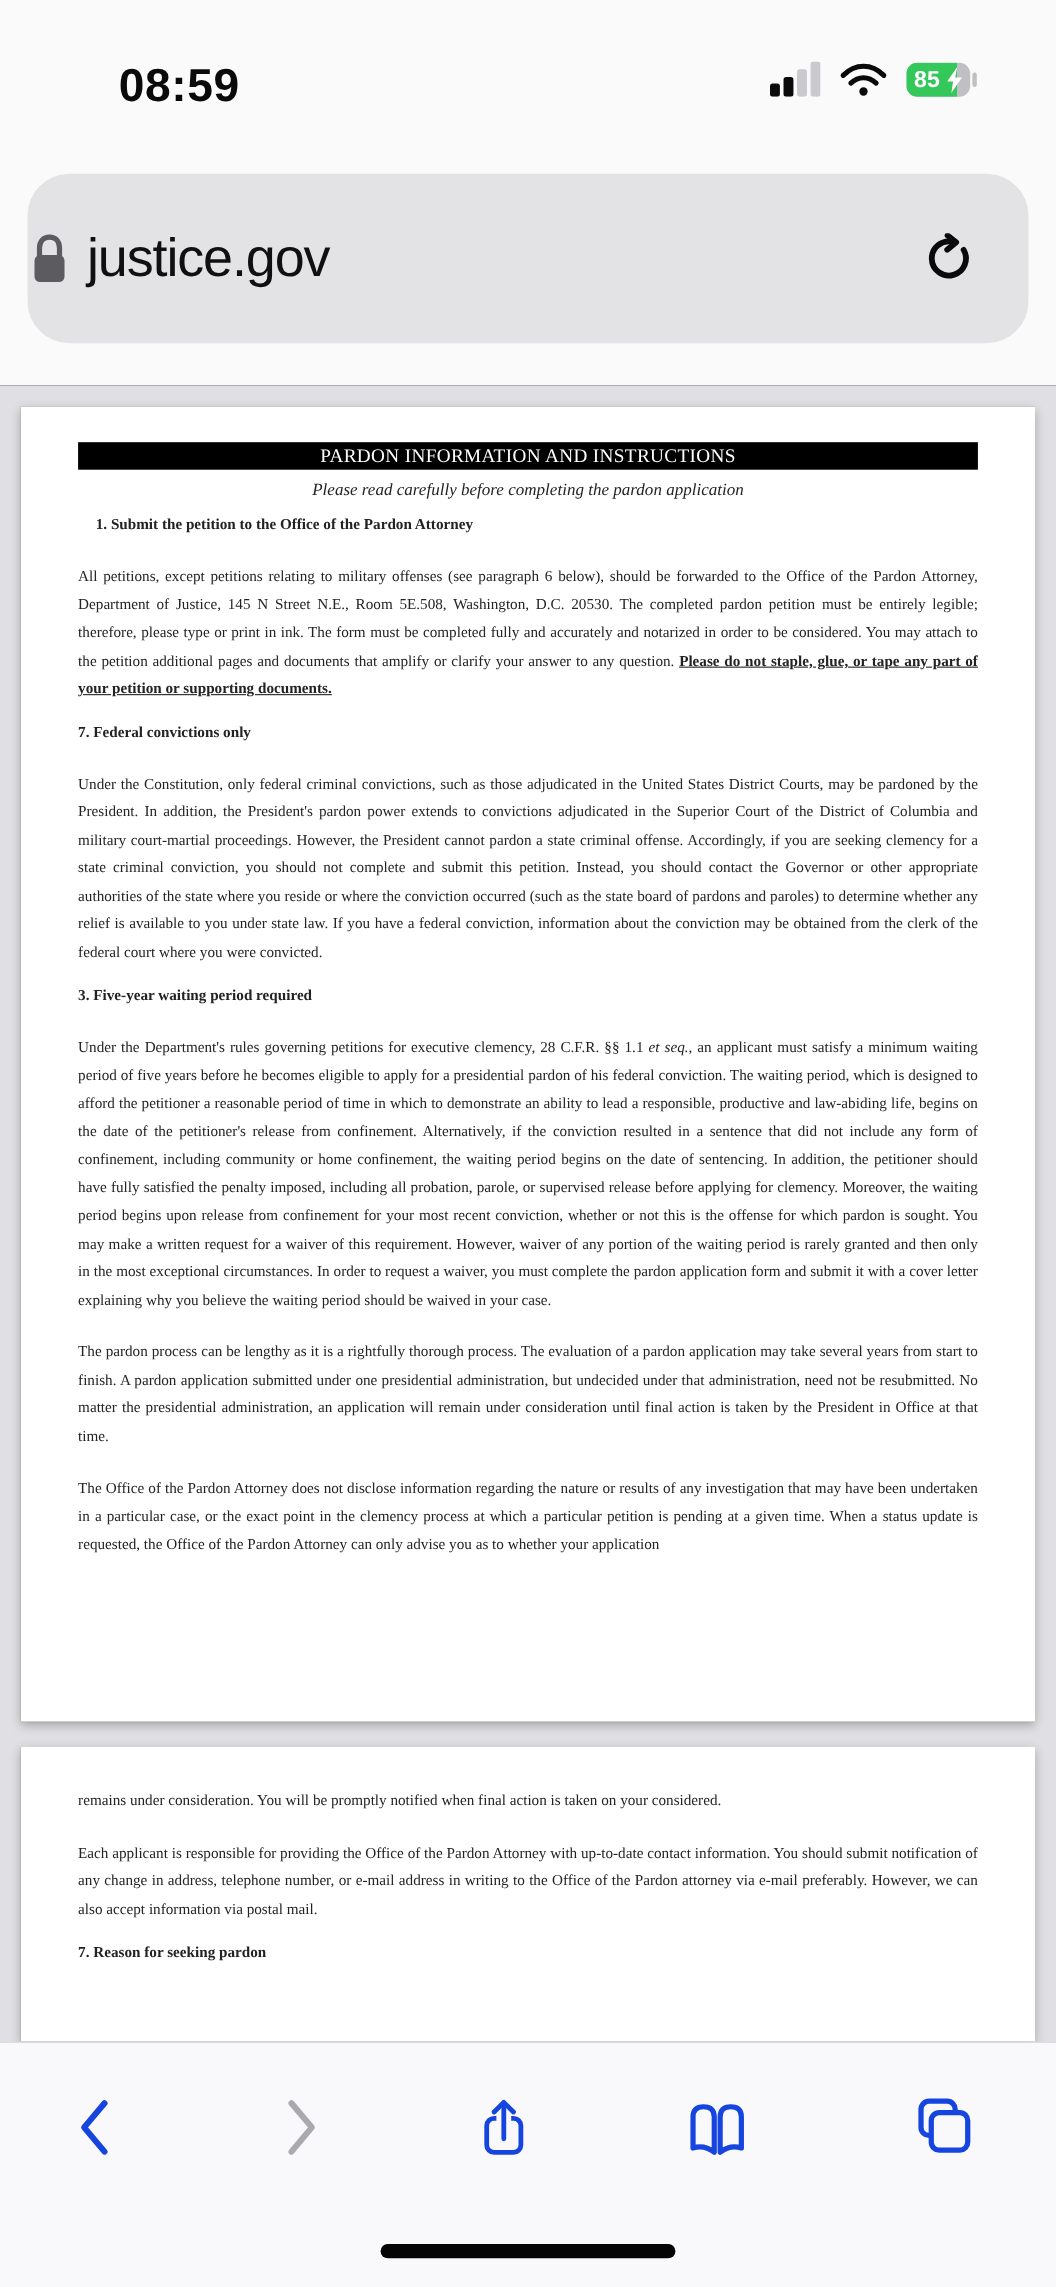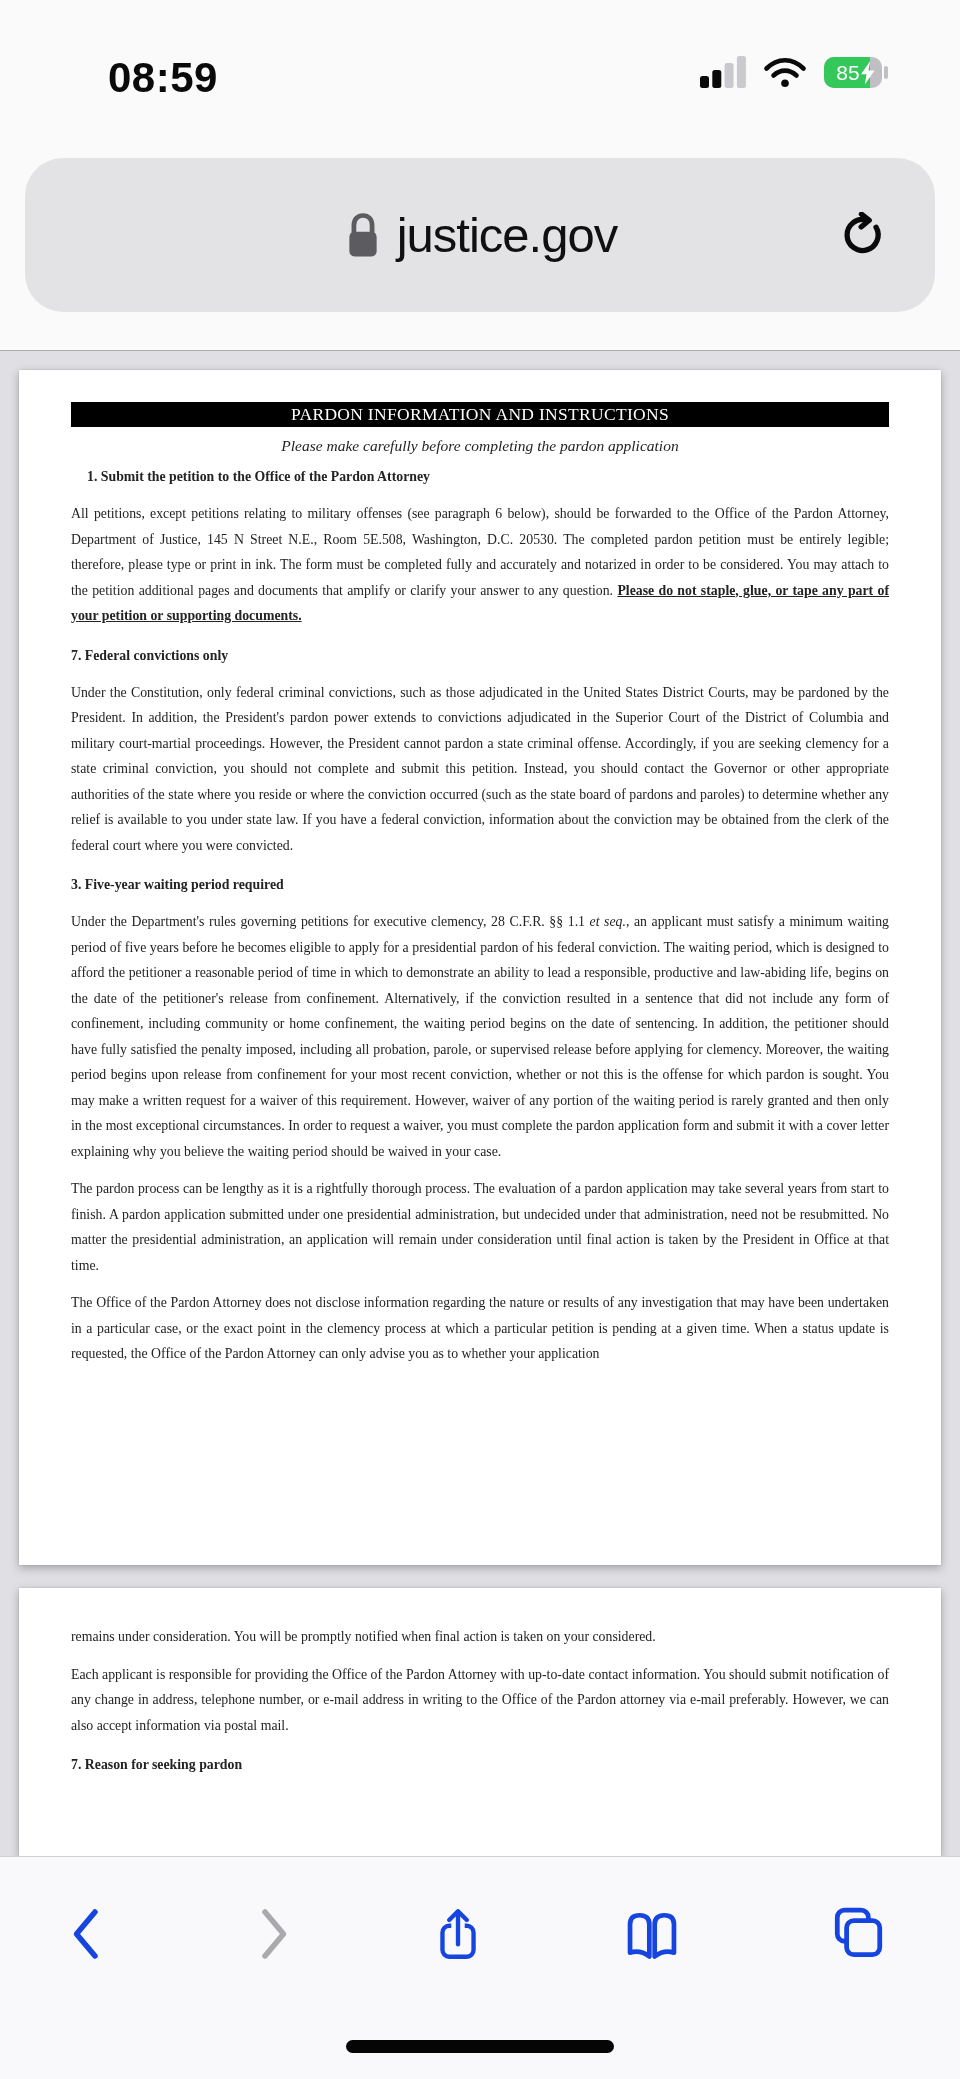--- a/index.html
+++ b/index.html
@@ -37,30 +37,30 @@
   }
   .status-right{
     position:absolute;right:78px;top:55px;height:34px;
     display:flex;align-items:center;gap:17px;
   }
   .battery{position:relative;width:58px;height:31px;}
   .battery-body{position:absolute;inset:0;border-radius:10px;background:#BFBFC4;overflow:hidden;}
   .battery-fill{position:absolute;left:0;top:0;bottom:0;width:79%;background:var(--battery-green);}
   .battery-pct{
     position:absolute;left:7px;top:0;width:34px;height:31px;line-height:31px;
-    color:#fff;font-size:21px;font-weight:400;text-align:center;z-index:2;
+    color:#fff;font-size:21px;font-weight:700;text-align:left;z-index:2;
   }
   .battery-bolt{position:absolute;left:37px;top:4px;z-index:2;}
   .battery-cap{position:absolute;right:-6px;top:9px;width:4px;height:13px;border-radius:3px;background:#BFBFC4;}
 
   
   .url-pill{
     position:absolute;left:25px;top:158px;width:910px;height:154px;
     background:var(--urlbar-bg);border-radius:38px;
-    display:flex;align-items:center;justify-content:center;gap:14px;
+    display:flex;align-items:center;gap:14px;
   }
   .url-domain{font-size:49px;color:#101012;letter-spacing:-1px;}
   .reload-btn{position:absolute;right:50px;top:50%;transform:translateY(-50%);width:46px;height:46px;}
 
   
   .pdf-area{
     position:absolute;left:0;top:351px;width:960px;height:1505px;
     background:var(--page-area-bg);
     padding-left:40px;
   }
@@ -78,21 +78,21 @@
     height:25px;line-height:25px;background:#000;color:#fff;
     text-align:center;font-size:17.5px;letter-spacing:.3px;
   }
   .doc-subtitle{
     margin-top:8px;text-align:center;font-style:italic;font-size:15.5px;line-height:21px;
   }
   .doc-block{font-size:13.8px;}
   .doc-heading{margin-top:14px;font-weight:700;line-height:25px;}
   .page-1 .doc-heading:first-child{margin-top:8px;margin-left:16px;}
   .page-2 .doc-block:first-child{margin-top:0;}
-  .doc-paragraph{margin-top:12px;line-height:25.5px;text-align:justify;}
+  .doc-paragraph{margin-top:22px;line-height:25.5px;text-align:justify;}
   .seg-bold-underline{font-weight:700;text-decoration:underline;}
   .seg-italic{font-style:italic;}
 
   
   .toolbar{
     position:absolute;left:0;top:1856px;width:960px;height:223px;
     background:var(--toolbar-bg);
     border-top:1px solid rgba(0,0,0,.16);
     z-index:6;
   }
@@ -163,21 +163,21 @@
         <polyline points="19.5,1.8 26.3,7.2 19.2,13" stroke="#0a0a0a" stroke-width="4.6" fill="none" stroke-linecap="round" stroke-linejoin="round"></polyline>
       </svg>
     </span>
   </div>
 </div>
 
 <div class="pdf-area">
 
   <div class="pdf-page page-1">
     <div class="doc-title-bar">PARDON INFORMATION AND INSTRUCTIONS</div>
-    <div class="doc-subtitle">Please make carefully before completing the pardon application</div>
+    <div class="doc-subtitle">Please read carefully before completing the pardon application</div>
     <div>
         <div class="doc-block doc-heading"><span>1. Submit the petition to the Office of the Pardon Attorney</span></div>
         <div class="doc-block doc-paragraph"><span>All petitions, except petitions relating to military offenses (see paragraph 6 below), should be forwarded to the Office of the Pardon Attorney, Department of Justice, 145 N Street N.E., Room 5E.508, Washington, D.C. 20530.  The completed pardon petition must be entirely legible; therefore, please type or print in ink. The form must be completed fully and accurately and notarized in order to be considered. You may attach to the petition additional pages and documents that amplify or clarify your answer to any question. </span><span class="seg-bold-underline">Please do not staple, glue, or tape any part of your petition or supporting documents.</span></div>
         <div class="doc-block doc-heading"><span>7. Federal convictions only</span></div>
         <div class="doc-block doc-paragraph"><span>Under the Constitution, only federal criminal convictions, such as those adjudicated in the United States District Courts, may be pardoned by the President. In addition, the President's pardon power extends to convictions adjudicated in the Superior Court of the District of Columbia and military court-martial proceedings. However, the President cannot pardon a state criminal offense. Accordingly, if you are seeking clemency for a state criminal conviction, you should not complete and submit this petition. Instead, you should contact the Governor or other appropriate authorities of the state where you reside or where the conviction occurred (such as the state board of pardons and paroles) to determine whether any relief is available to you under state law. If you have a federal conviction, information about the conviction may be obtained from the clerk of the federal court where you were convicted.</span></div>
         <div class="doc-block doc-heading"><span>3. Five-year waiting period required</span></div>
         <div class="doc-block doc-paragraph"><span>Under the Department's rules governing petitions for executive clemency, 28 C.F.R. §§ 1.1 </span><span class="seg-italic">et seq.</span><span>, an applicant must satisfy a minimum waiting period of five years before he becomes eligible to apply for a presidential pardon of his federal conviction. The waiting period, which is designed to afford the petitioner a reasonable period of time in which to demonstrate an ability to lead a responsible, productive and law-abiding life, begins on the date of the petitioner's release from confinement. Alternatively, if the conviction resulted in a sentence that did not include any form of confinement, including community or home confinement, the waiting period begins on the date of sentencing. In addition, the petitioner should have fully satisfied the penalty imposed, including all probation, parole, or supervised release before applying for clemency. Moreover, the waiting period begins upon release from confinement for your most recent conviction, whether or not this is the offense for which pardon is sought. You may make a written request for a waiver of this requirement. However, waiver of any portion of the waiting period is rarely granted and then only in the most exceptional circumstances. In order to request a waiver, you must complete the pardon application form and submit it with a cover letter explaining why you believe the waiting period should be waived in your case.</span></div>
         <div class="doc-block doc-paragraph"><span>The pardon process can be lengthy as it is a rightfully thorough process.  The evaluation of a pardon application may take several years from start to finish.  A pardon application submitted under one presidential administration, but undecided under that administration, need not be resubmitted.  No matter the presidential administration, an application will remain under consideration until final action is taken by the President in Office at that time.</span></div>
         <div class="doc-block doc-paragraph"><span>The Office of the Pardon Attorney does not disclose information regarding the nature or results of any investigation that may have been undertaken in a particular case, or the exact point in the clemency process at which a particular petition is pending at a given time.  When a status update is requested, the Office of the Pardon Attorney can only advise you as to whether your application</span></div>
       </div>

